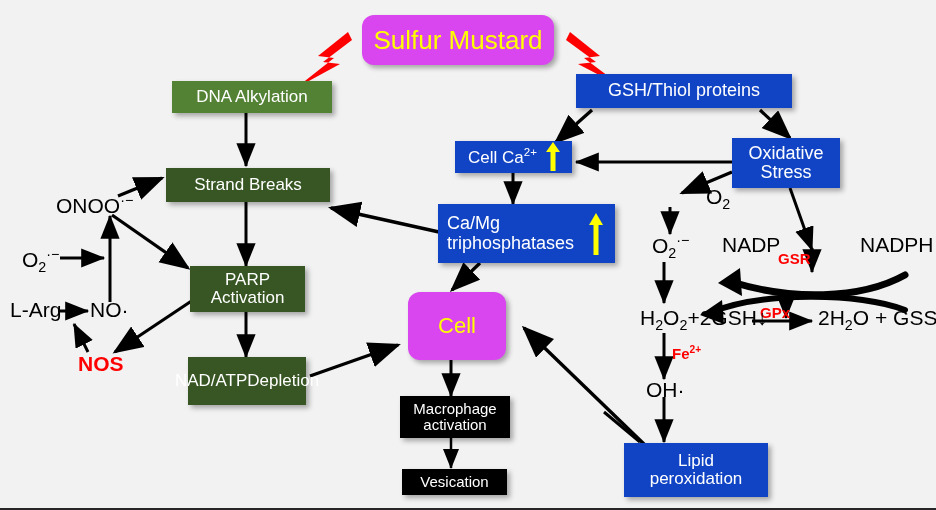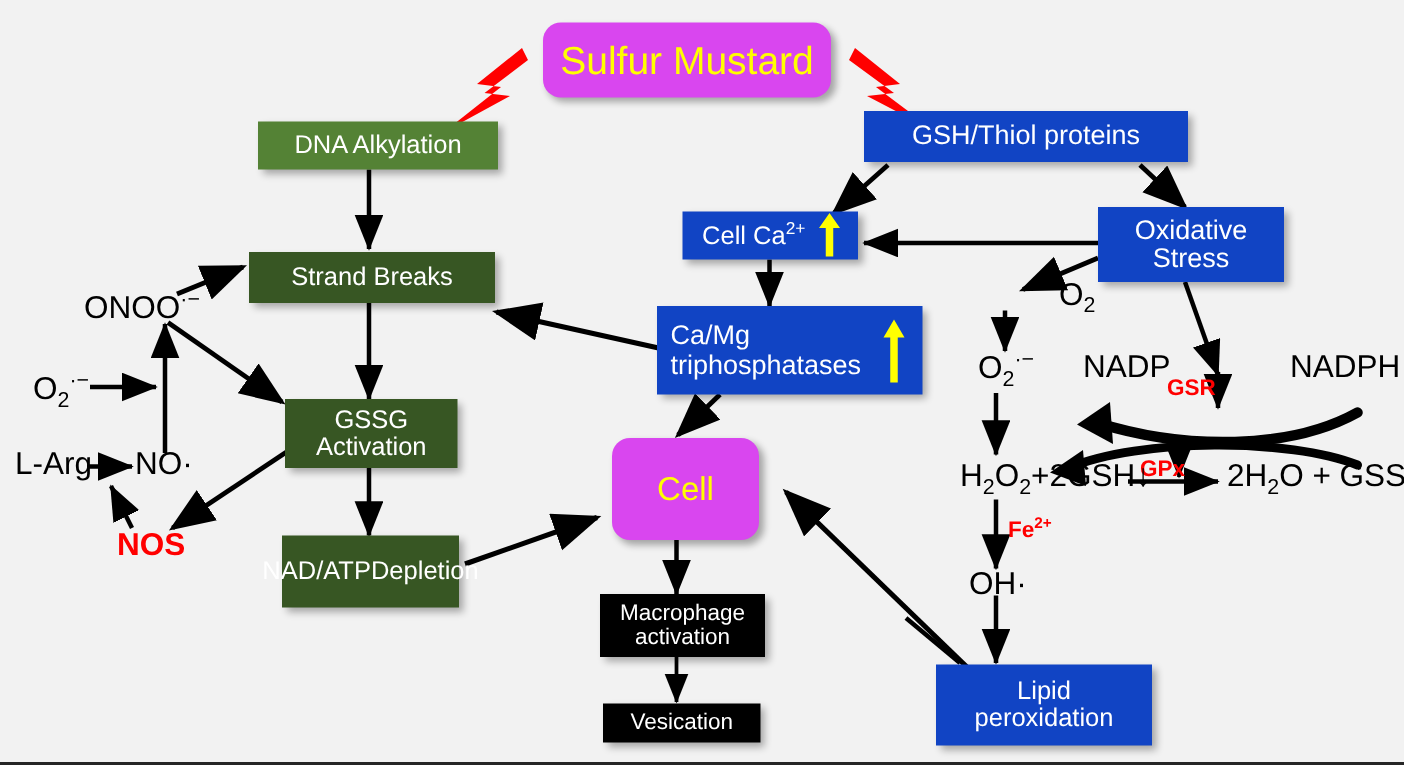--- a/index.html
+++ b/index.html
@@ -122,21 +122,21 @@
 
   <div class="box green-light" style="left:172px;top:81px;width:160px;height:32px;font-size:17px;">
     <span>DNA Alkylation</span>
   </div>
 
   <div class="box green-dark" style="left:166px;top:168px;width:164px;height:34px;font-size:17px;">
     <span>Strand Breaks</span>
   </div>
 
   <div class="box green-dark" style="left:190px;top:266px;width:115px;height:46px;font-size:17px;flex-direction:column;">
-    <span>GSSG</span>
+    <span>PARP</span>
     <span>Activation</span>
   </div>
 
   <div class="box green-dark" style="left:188px;top:357px;width:118px;height:48px;font-size:17px;flex-direction:row;">
     <span>NAD/ATP</span>
     <span>Depletion</span>
   </div>
 
   <div class="box blue" style="left:576px;top:74px;width:216px;height:34px;font-size:18px;">
     <span>GSH/Thiol proteins</span>
@@ -157,21 +157,21 @@
               align-items:flex-start;padding-left:9px;padding-right:26px;">
     <span>Ca/Mg</span>
     <span>triphosphatases</span>
   </div>
   <div class="yarrow" style="left:588px;top:212px;width:16px;height:44px;">
     <svg viewBox="0 0 16 44" width="16" height="44">
       <polygon points="8,1 15,13 10.5,13 10.5,43 5.5,43 5.5,13 1,13" fill="#ffff00"></polygon>
     </svg>
   </div>
 
-  <div class="box blue" style="left:732px;top:138px;width:124px;height:50px;font-size:18px;flex-direction:column;">
+  <div class="box blue" style="left:732px;top:138px;width:108px;height:50px;font-size:18px;flex-direction:column;">
     <span>Oxidative</span>
     <span>Stress</span>
   </div>
 
   <div class="box black-round" style="left:408px;top:292px;width:98px;height:68px;font-size:22px;flex-direction:column;">
     <span>Cell</span>
   </div>
 
   <div class="box black" style="left:400px;top:396px;width:110px;height:42px;font-size:15px;flex-direction:column;">
     <span>Macrophage</span>

